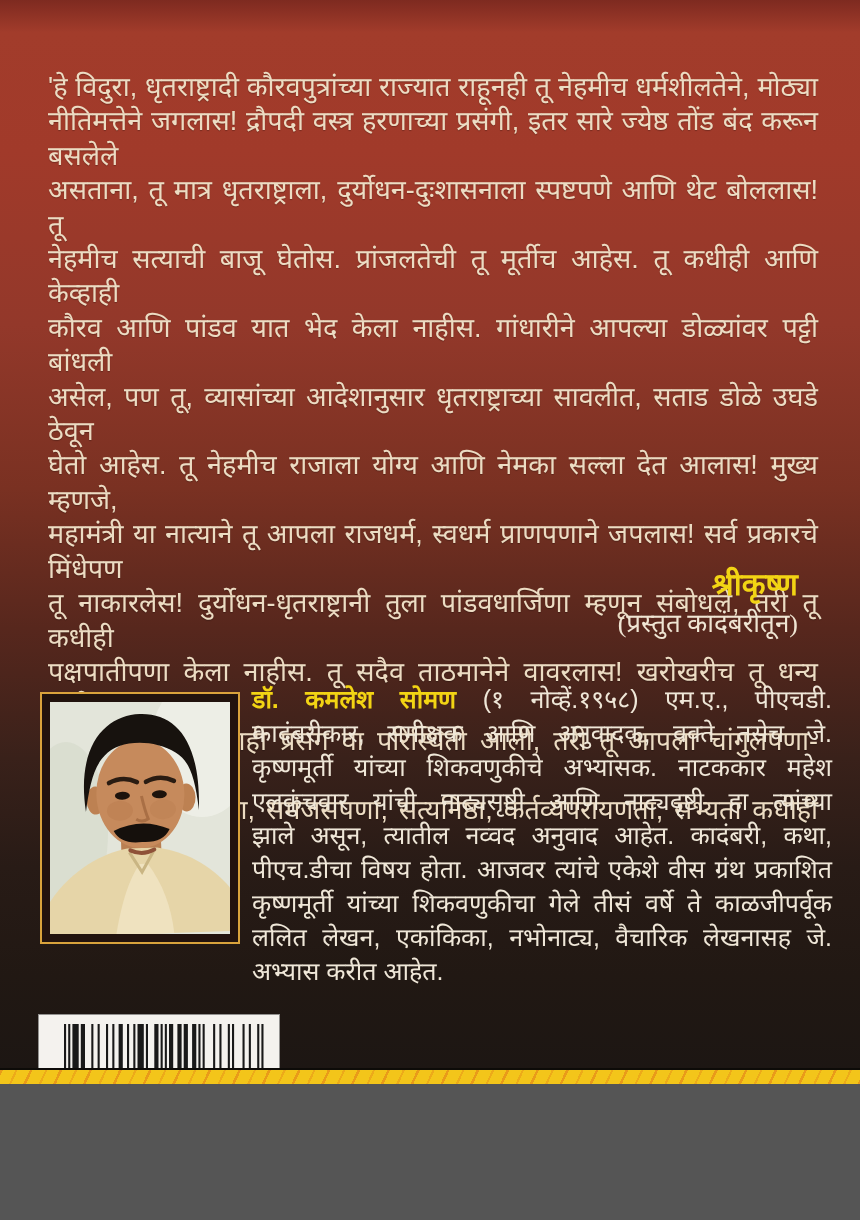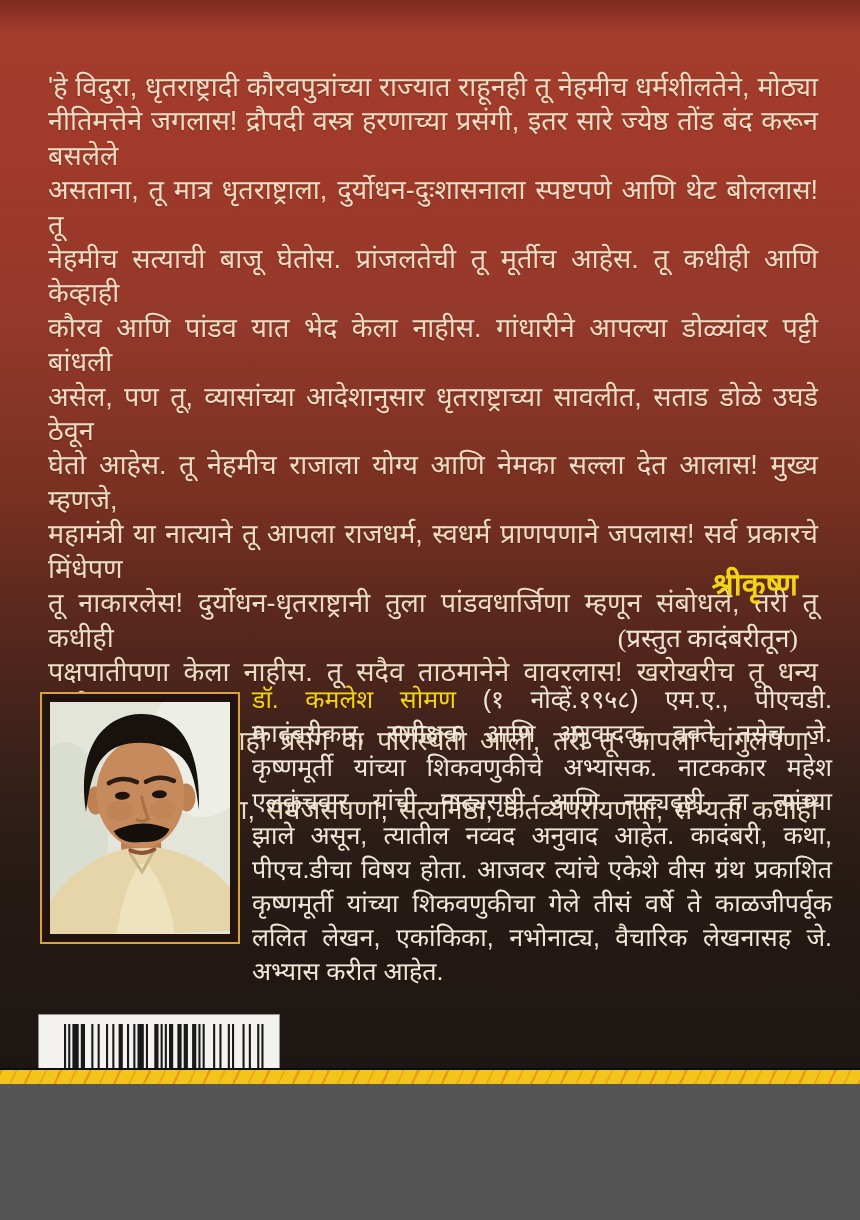--- a/index.html
+++ b/index.html
@@ -14,35 +14,35 @@
   
   .quote {
     position:absolute; left:48px; top:70px; width:770px;
     color:var(--c-text_cream,#ecdcc3); font-size:27px; line-height:34.4px;
     text-shadow:0 1px 1px rgba(0,0,0,.25);
   }
   .tline { text-align:justify; text-align-last:justify; }
   .tline.last { text-align-last:left; }
   .attribution { position:absolute; right:62px; top:562px; text-align:right;font-family:Liberation Serif, serif; }
   .attr-name { color:var(--c-accent_yellow,#f2d414); font-size:31px; font-weight:bold; }
-  .attr-source { color:#efe5d3; font-size:26px; margin-top:15px; }
+  .attr-source { color:#efe5d3; font-size:26px; margin-top:0; }
   
   .photo-frame {
     position:absolute; left:40px; top:692px; width:200px; height:252px;
     box-sizing:border-box; border:2px solid var(--c-frame_gold,#d9a33c);
     background:#22130e; padding:8px;
   }
   .photo { width:180px; height:232px; background:#e3e5da; overflow:hidden; }
   
   .bio {
     position:absolute; left:252px; top:682px; width:580px;
     color:#efe7d8; font-size:25px; line-height:34px;
   }
   .bio .tline.last { text-align-last:left; }
-  .author-name { color:var(--c-accent_yellow,#f5d21d); font-weight:normal; }
+  .author-name { color:var(--c-accent_yellow,#f5d21d); font-weight:bold; }
   
   .barcode-box {
     position:absolute; left:38px; top:1014px; width:242px; height:124px;
     background:#f4f2ee; display:flex; align-items:center; justify-content:center;
     box-shadow:0 0 0 1px rgba(0,0,0,.4) inset;
   }
   .barcode-box svg rect { fill:#191919; }
   .bdigits { font-family:"DejaVu Sans Mono","Liberation Mono",monospace;
     font-size:20px; letter-spacing:2px; fill:#111; }
   

